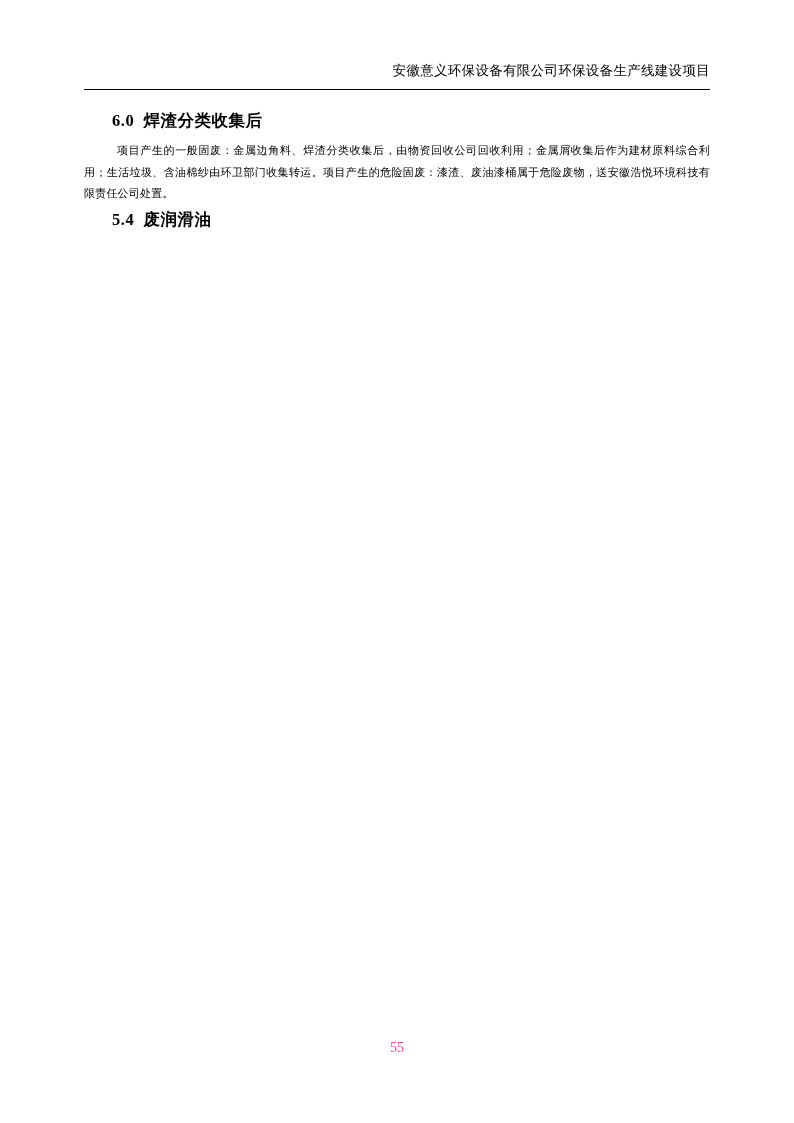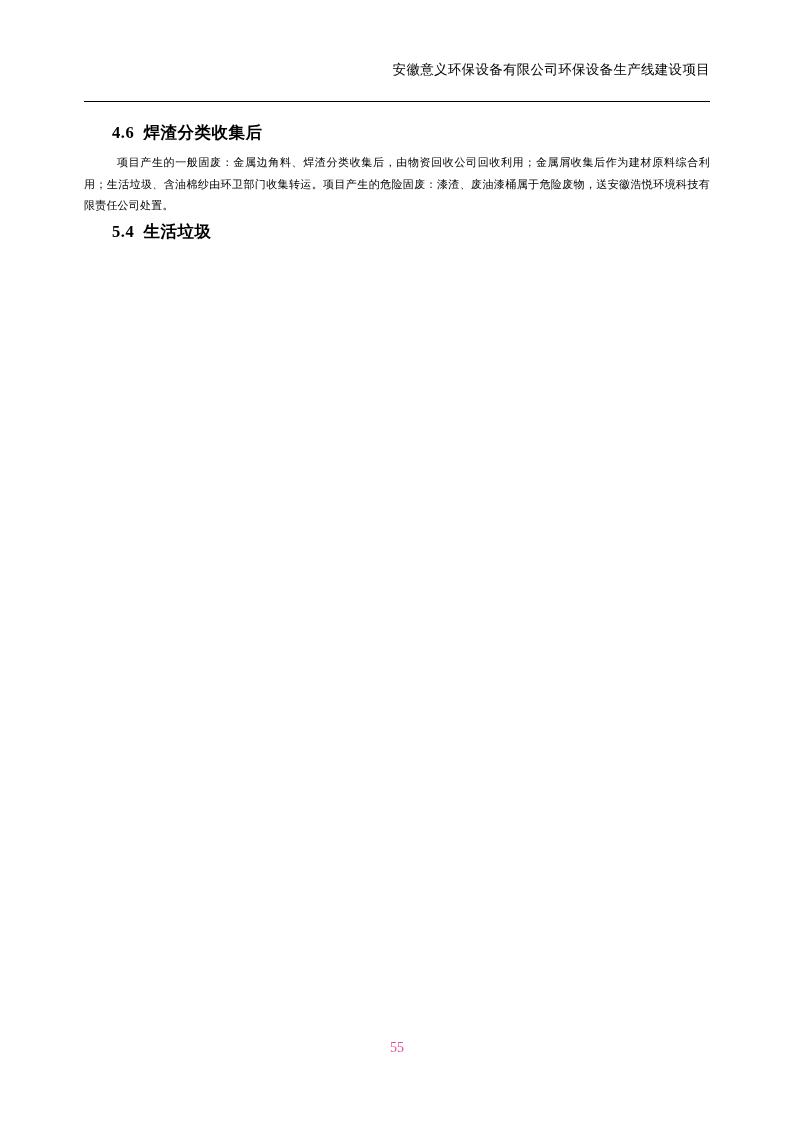--- a/index.html
+++ b/index.html
@@ -21,24 +21,24 @@
   }
   .content {
     position: absolute;
     left: 84px;
     top: 62px;
     width: 626px;
   }
   .header-line {
     text-align: right;
     font-size: 13.5px;
-    font-family: Liberation Mono, monospace;
+    font-family: Liberation Serif, serif;
     color: #000;
     letter-spacing: 0.3px;
-    padding-bottom: 20px;
+    padding-bottom: 8px;
     border-bottom: 1px solid #000;
     line-height: 1.4;
   }
   .body-area {
     padding-top: 18px;
   }
   h2.section-heading {
     font-size: 16.5px;
     font-weight: bold;
     margin: 0 0 6px 0;
@@ -79,28 +79,28 @@
 
 <div class="page">
 
   <div class="content">
 
     <div class="header-line">安徽意义环保设备有限公司环保设备生产线建设项目</div>
 
     <div class="body-area">
 
       <h2 class="section-heading">
-        <span class="num">4.6</span>&nbsp;&nbsp;<span>焊渣分类收集后</span>
+        <span class="num">6.0</span>&nbsp;&nbsp;<span>焊渣分类收集后</span>
       </h2>
 
       <p class="para">项目产生的一般固废：金属边角料、焊渣分类收集后，由物资回收公司回收利用；金属屑收集后作为建材原料综合利用；生活垃圾、含油棉纱由环卫部门收集转运。项目产生的危险固废：漆渣、废油漆桶属于危险废物，送安徽浩悦环境科技有限责任公司处置。</p>
 
 
       <h2 class="section-heading gap-before">
-        <span class="num">5.4</span>&nbsp;&nbsp;<span>生活垃圾</span>
+        <span class="num">5.4</span>&nbsp;&nbsp;<span>废润滑油</span>
       </h2>
 
 
     </div>
   </div>
 
   <div class="page-number">55</div>
 
 </div>
 

